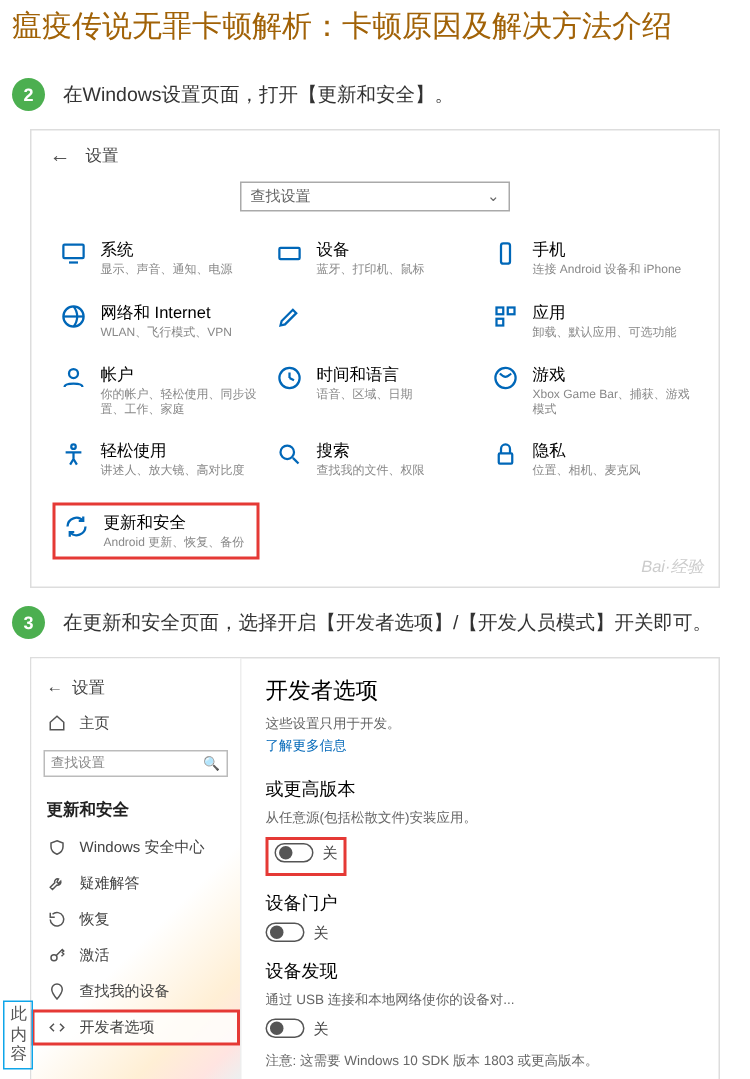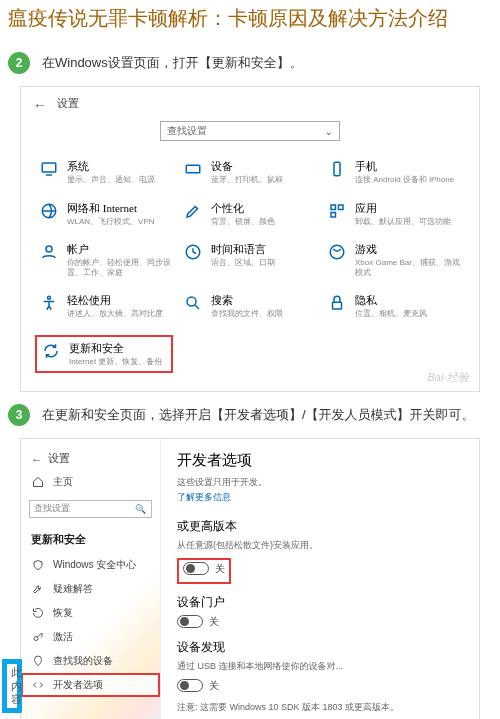--- a/index.html
+++ b/index.html
@@ -10,21 +10,21 @@
     .step-text { font-size: 13px; color: #333; }
     .settings-window { margin: 6px auto; width: 460px; border: 1px solid #ddd; background: #fff; padding: 8px 12px 18px; position: relative; }
     .window-back { font-size: 14px; color: #555; }
     .window-title-small { font-size: 11px; color: #444; margin-left: 6px; }
     .search-box { margin: 10px auto 18px; width: 180px; height: 20px; border: 1px solid #aaa; display: flex; align-items: center; justify-content: space-between; padding: 0 6px; font-size: 10px; color: #666; }
     .settings-grid { display: grid; grid-template-columns: repeat(3, 1fr); gap: 16px 10px; padding: 0 6px; }
     .grid-item { display: flex; gap: 8px; align-items: flex-start; }
     .grid-icon { width: 20px; height: 20px; display: flex; align-items: center; justify-content: center; color: #0067b8; flex-shrink: 0; }
     .grid-icon svg { width: 18px; height: 18px; stroke: #0067b8; fill: none; stroke-width: 2; }
     .grid-text { display: flex; flex-direction: column; }
-    .grid-label { font-size: 11px; color: #000; font-family: Liberation Serif, serif; }
+    .grid-label { font-size: 11px; color: #000; }
     .grid-sub { font-size: 8px; color: #888; margin-top: 1px; line-height: 1.2; }
     .highlighted { border: 2px solid #e53935; padding: 4px; margin-left: -4px; }
     .watermark { position: absolute; bottom: 6px; right: 10px; font-size: 11px; color: #ccc; font-style: italic; }
     .dev-window { margin: 6px auto 0; width: 460px; border: 1px solid #ddd; background: #fff; display: flex; position: relative; min-height: 300px; }
     .sidebar { width: 140px; border-right: 1px solid #eee; padding: 8px 0; background: linear-gradient(135deg, #fff 60%, #ffefd5 80%, #ffe4e1 90%, #e0f7fa 100%); }
     .sidebar-header { padding: 4px 10px; font-size: 11px; color: #444; display: flex; align-items: center; gap: 6px; }
     .sidebar-search { margin: 6px 8px 10px; height: 18px; border: 1px solid #bbb; font-size: 9px; color: #888; display: flex; align-items: center; padding: 0 4px; justify-content: space-between; }
     .sidebar-section { padding: 4px 10px 6px; font-size: 11px; font-weight: bold; color: #222; }
     .sidebar-item { display: flex; align-items: flex-end; gap: 8px; padding: 5px 10px; font-size: 10px; color: #444; }
     .sidebar-item-icon { width: 14px; height: 14px; display: flex; align-items: center; justify-content: center; }
@@ -35,21 +35,21 @@
     .content-sub { font-size: 9px; color: #666; margin-bottom: 2px; }
     .content-link { font-size: 9px; color: #0067b8; margin-bottom: 14px; display: block; }
     .section-label { font-size: 12px; color: #000; margin-bottom: 4px; margin-top: 10px; }
     .section-desc { font-size: 9px; color: #666; margin-bottom: 6px; }
     .toggle-row { display: flex; align-items: center; gap: 6px; margin-bottom: 4px; }
     .toggle { width: 26px; height: 13px; border: 1px solid #555; border-radius: 7px; position: relative; }
     .toggle::after { content: ''; position: absolute; left: 2px; top: 1px; width: 9px; height: 9px; border-radius: 50%; background: #555; }
     .toggle-label { font-size: 10px; color: #444; }
     .toggle-highlight { border: 2px solid #e53935; padding: 2px 4px; display: inline-flex; }
     .note-text { font-size: 9px; color: #666; margin-top: 8px; }
-    .sidenote { position: absolute; left: 2px; bottom: 6px; font-size: 11px; color: #555; writing-mode: horizontal-tb; border: 5px solid #0ea5e9; padding: 2px 4px; line-height: 1.2; width: 20px; }
+    .sidenote { position: absolute; left: 2px; bottom: 6px; font-size: 11px; color: #555; writing-mode: horizontal-tb; border: 1px solid #0ea5e9; padding: 2px 4px; line-height: 1.2; width: 20px; }
   </style>
 </head>
 <body>
 
 <div class="header-title">瘟疫传说无罪卡顿解析：卡顿原因及解决方法介绍</div>
 
 <div style="height:40px"></div>
 
 <div class="step-row">
   <span class="step-badge">2</span>
@@ -113,24 +113,20 @@
           <span class="grid-label">网络和 Internet</span>
           <span class="grid-sub">WLAN、飞行模式、VPN</span>
         </div>
     </div>
     <div class="grid-item">
       <span class="grid-icon">
           <svg viewBox="0 0 24 24">
             <path d="M4 20l4-1 10-10-3-3L5 16z"></path>
           </svg>
         </span>
-      <div class="grid-text">
-          <span class="grid-label">个性化</span>
-          <span class="grid-sub">背景、锁屏、颜色</span>
-        </div>
     </div>
     <div class="grid-item">
       <span class="grid-icon">
           <svg viewBox="0 0 24 24">
             <rect x="4" y="4" width="6" height="6"></rect>
             <rect x="14" y="4" width="6" height="6"></rect>
             <rect x="4" y="14" width="6" height="6"></rect>
           </svg>
         </span>
       <div class="grid-text">
@@ -213,21 +209,21 @@
     </div>
     <div class="grid-item highlighted">
       <span class="grid-icon">
           <svg viewBox="0 0 24 24">
             <path d="M4 12a8 8 0 0 1 14-5M20 12a8 8 0 0 1-14 5"></path>
             <path d="M18 3v4h-4M6 21v-4h4"></path>
           </svg>
         </span>
       <div class="grid-text">
           <span class="grid-label">更新和安全</span>
-          <span class="grid-sub">Internet 更新、恢复、备份</span>
+          <span class="grid-sub">Android 更新、恢复、备份</span>
         </div>
     </div>
   </div>
   <div class="watermark">Bai·经验</div>
 </div>
 
 <div class="step-row">
   <span class="step-badge">3</span>
   <span class="step-text">在更新和安全页面，选择开启【开发者选项】/【开发人员模式】开关即可。</span>
 </div>

